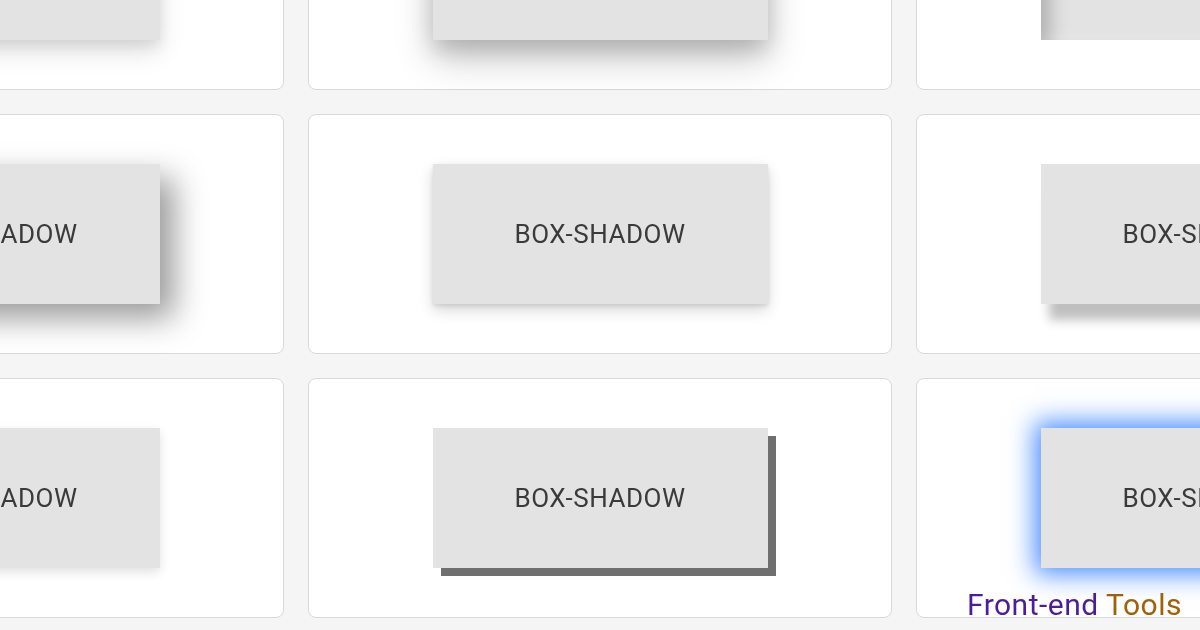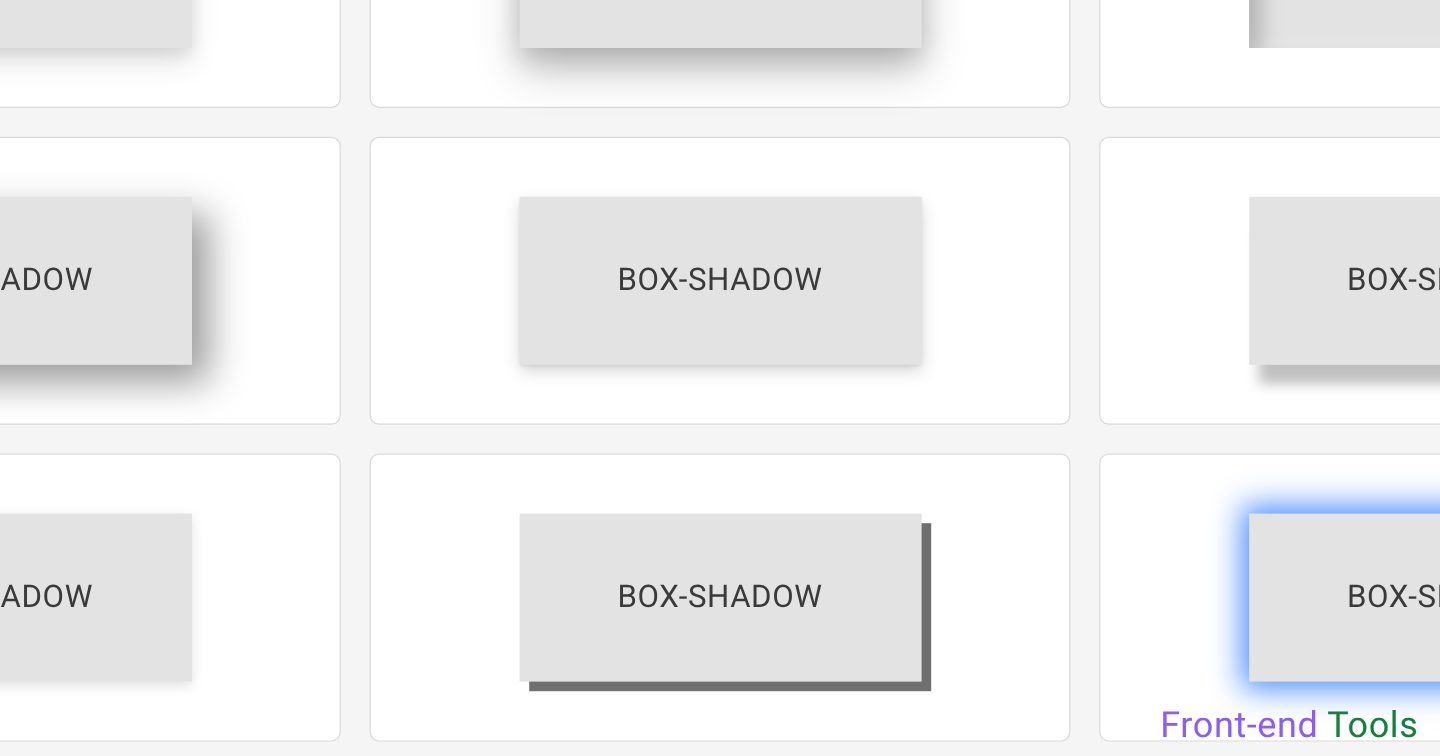--- a/index.html
+++ b/index.html
@@ -53,22 +53,22 @@
   .watermark {
     position: absolute;
     right: 18px;
     bottom: 8px;
     font-size: 30px;
     font-weight: 400;
     letter-spacing: 0.5px;
     white-space: nowrap;
     pointer-events: none;
   }
-  .wm-a { color: #8b5cf6; margin-left: 28px; }
-  .wm-b { color: #15803d; }
+  .wm-a { color: #4c1d95; margin-left: 28px; }
+  .wm-b { color: #a16207; }
 </style>
 </head>
 <body>
 
 <div class="grid">
 
   <div class="card">
     <div class="swatch s0">
       
     </div>

